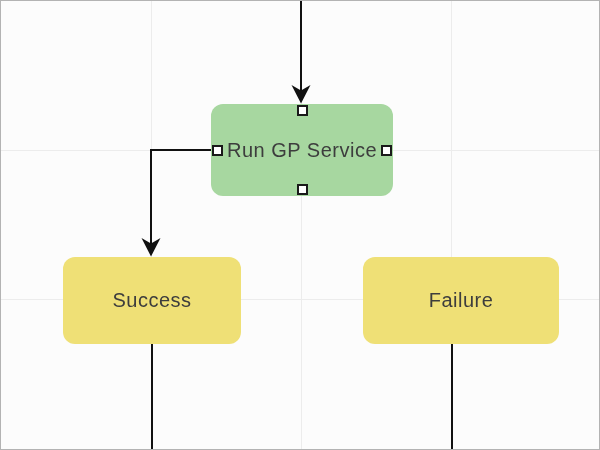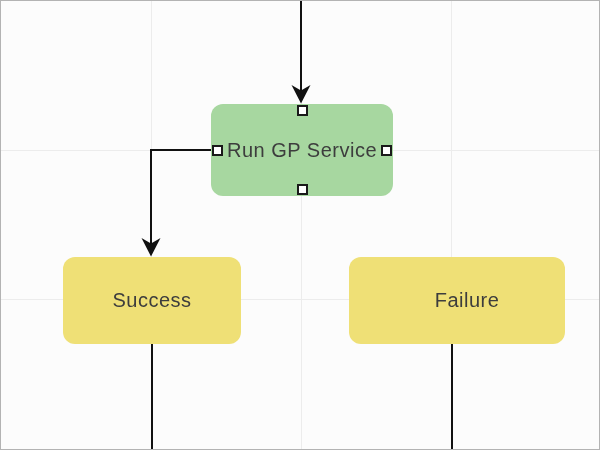--- a/index.html
+++ b/index.html
@@ -31,21 +31,21 @@
   .node-label {
     font-size: 20px;
     letter-spacing: 0.5px;
     color: #3d3d3d;
     white-space: nowrap;
     user-select: none;
   }
 
   .node-run-gp { left: 210px; top: 103px; width: 182px; height: 92px; }
   .node-success { left: 62px;  top: 256px; width: 178px; height: 87px; }
-  .node-failure { left: 348px; top: 256px; width: 196px; height: 87px; padding-left: 20px; }
+  .node-failure { left: 362px; top: 256px; width: 196px; height: 87px; }
 
   .port {
     position: absolute;
     width: 7px;
     height: 7px;
     background: #ffffff;
     border: 2px solid #1a1a1a;
   }
   .port-top    { left: calc(50% - 5.5px); top: 1px; }
   .port-bottom { left: calc(50% - 5.5px); bottom: 1px; }

